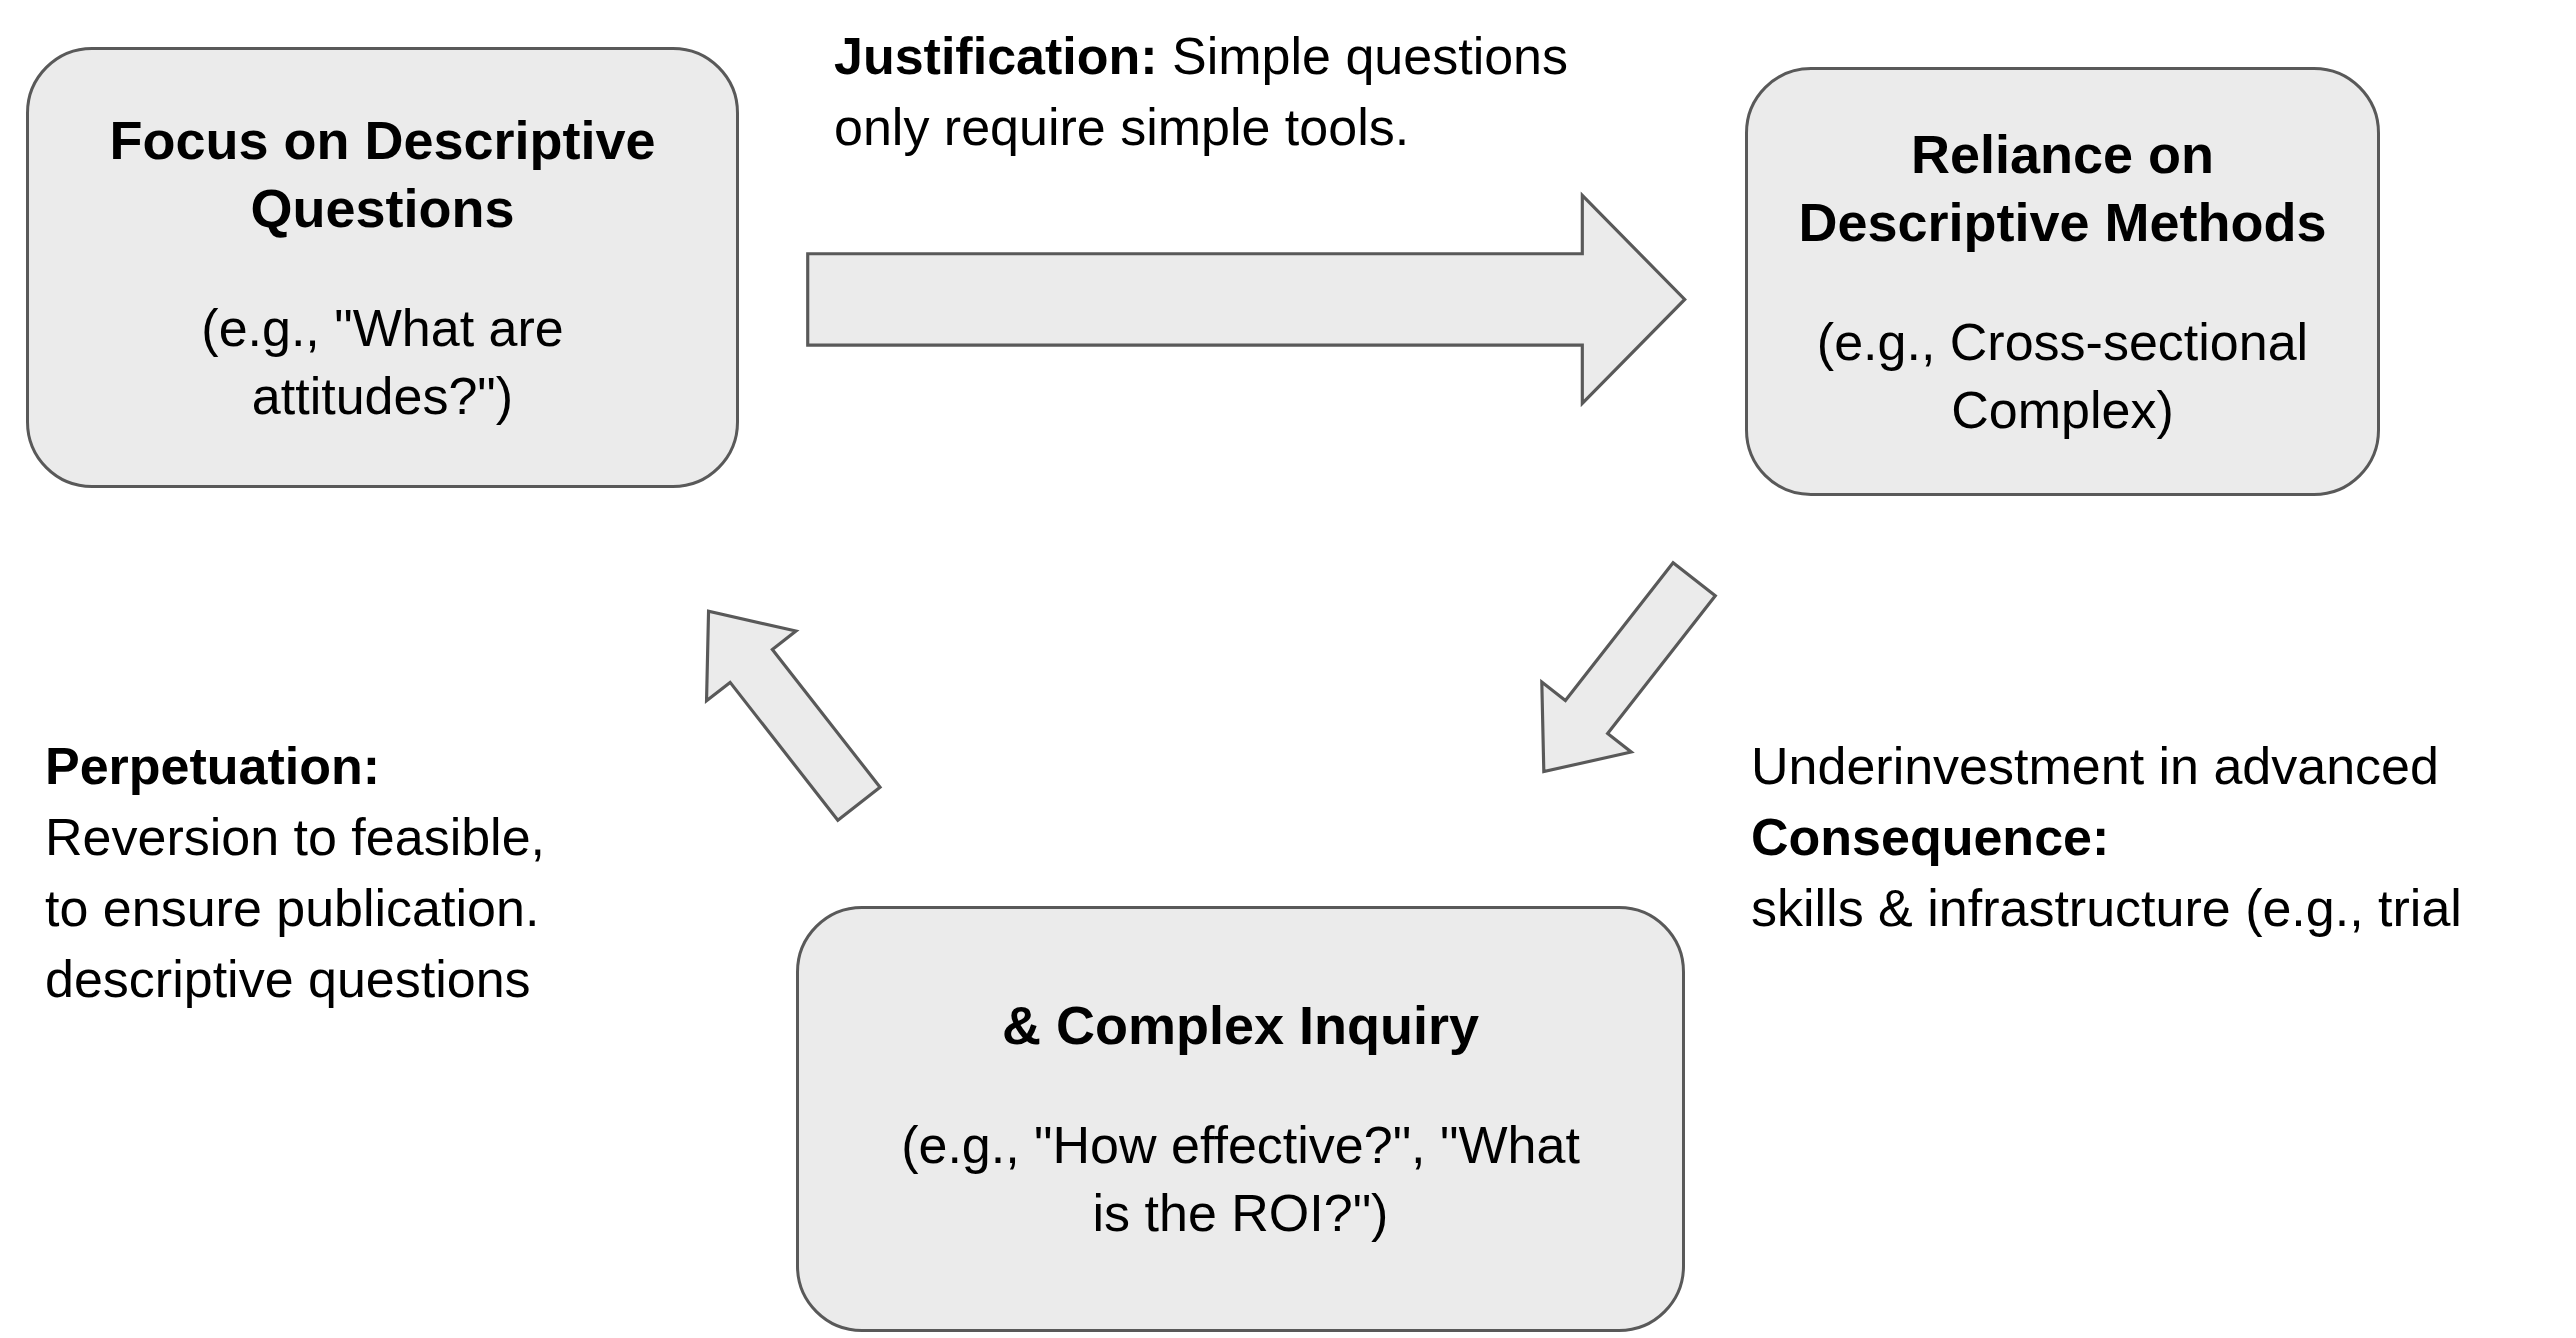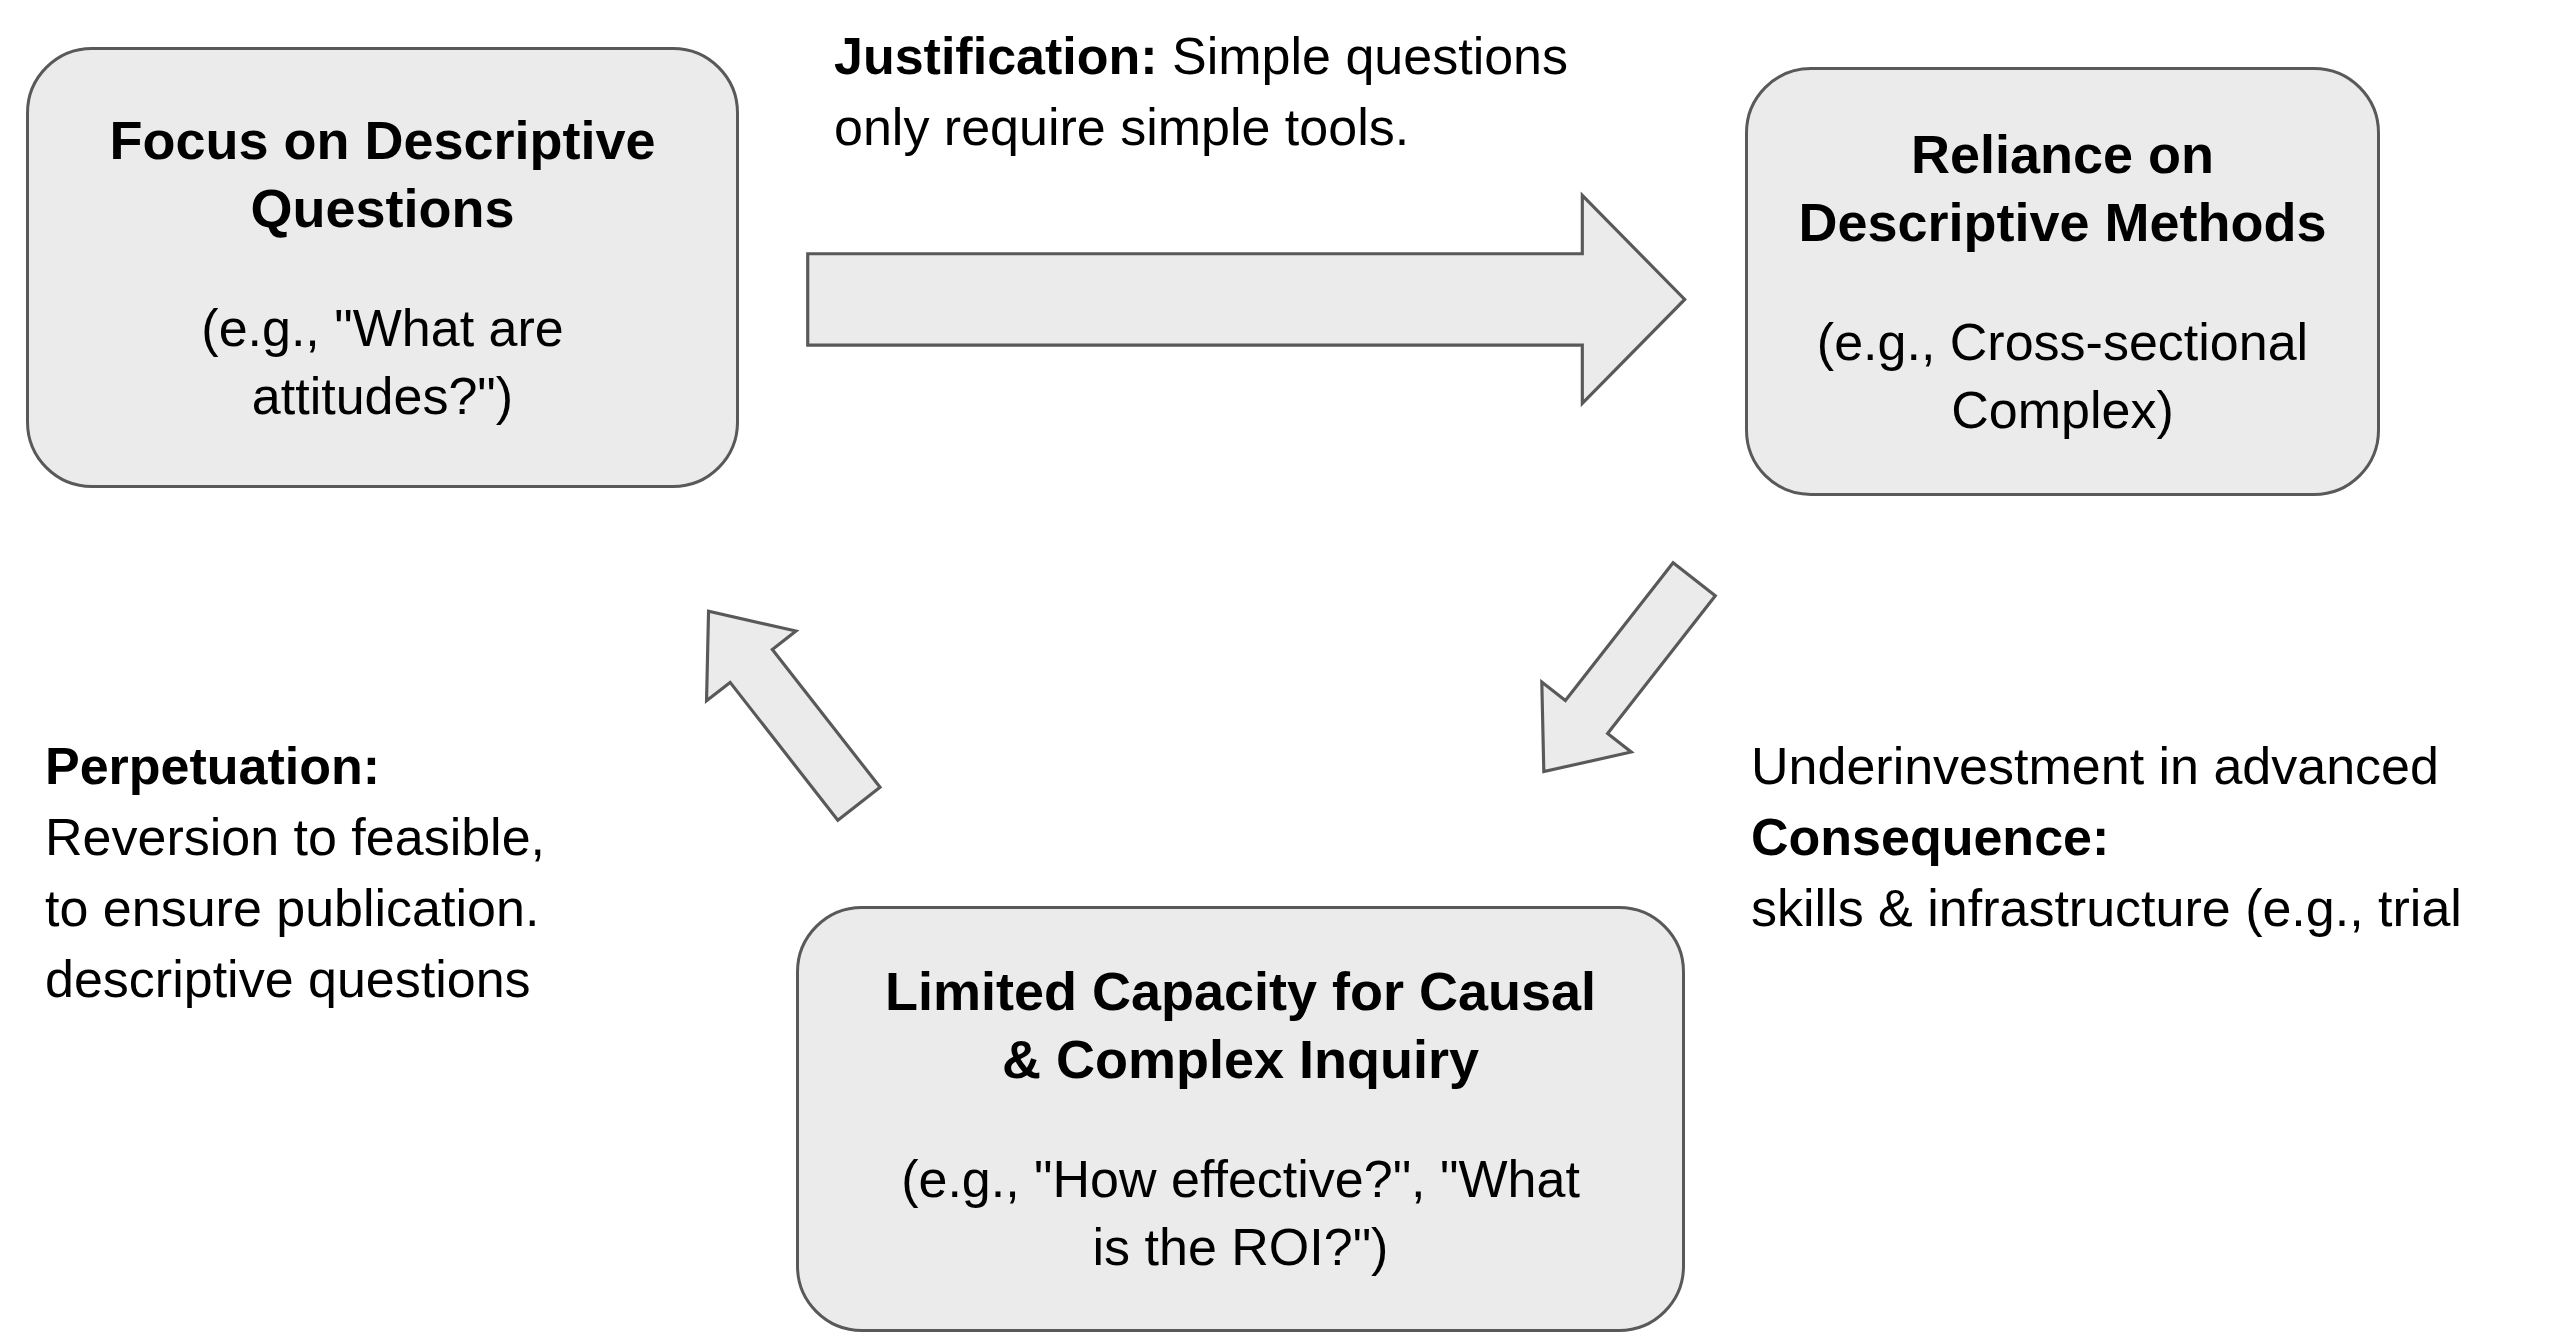--- a/index.html
+++ b/index.html
@@ -88,21 +88,20 @@
       <div class="line">Descriptive Methods</div>
     </div>
     <div class="example">
       <div class="line">(e.g., Cross-sectional</div>
       <div class="line">Complex)</div>
     </div>
   </div>
 
   <div class="node" id="box-c">
     <div class="title">
-      <div class="line">Limited Capacity for Causal</div>
       <div class="line">&amp; Complex Inquiry</div>
     </div>
     <div class="example">
       <div class="line">(e.g., "How effective?", "What</div>
       <div class="line">is the ROI?")</div>
     </div>
   </div>
 
   <div class="label" id="label-justification">
     <div class="line"><b>Justification:</b><span> Simple questions</span></div>

